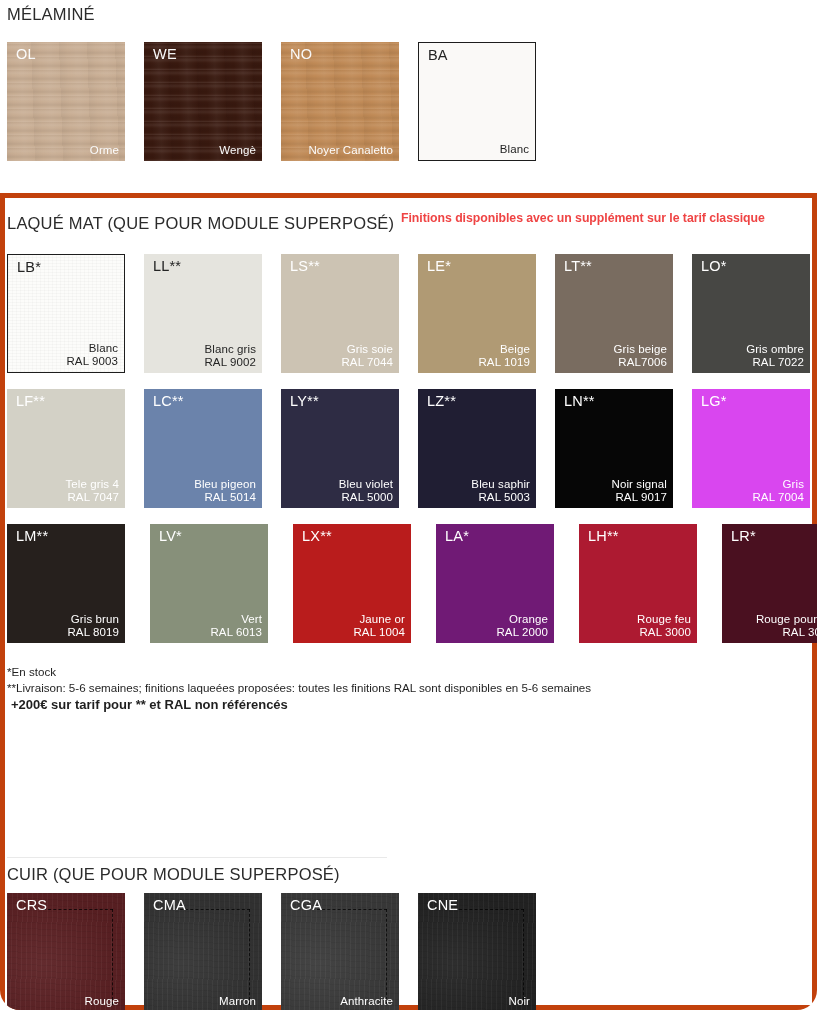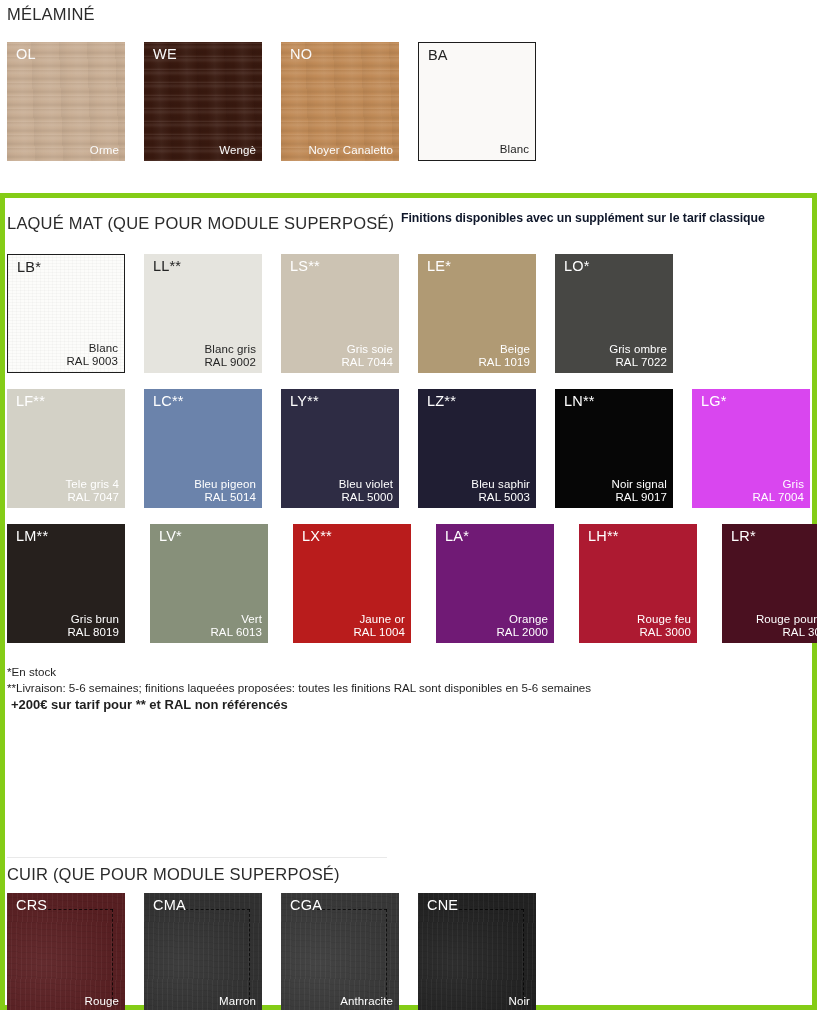--- a/index.html
+++ b/index.html
@@ -7,20 +7,21 @@
     margin: 0; padding: 0;
     background: #ffffff;
     font-family: "Liberation Sans", sans-serif;
   }
   .page {
     position: relative;
     width: 817px;
     height: 1010px;
     background: #ffffff;
     overflow: hidden;
+    border-radius: 20px;
   }
 
   
   .melamine-section {
     position: absolute;
     left: 0; top: 0;
     width: 817px;
     height: 193px;
   }
   .section-title {
@@ -125,32 +126,32 @@
     border-left: 1.6px dashed rgba(0,0,0,0.72);
     pointer-events: none;
   }
 
   
   .framed {
     position: absolute;
     left: 0; top: 193px;
     width: 817px;
     height: 817px;
-    border: 5px solid #84cc16;
+    border: 5px solid #c2410c;
     background: #ffffff;
   }
   .lacquer-title {
     position: absolute;
     left: 2px; top: 16px;
   }
   .supplement-note {
     position: absolute;
     left: 396px; top: 13px;
     width: 410px;
-    color: #0f172a;
+    color: #ef4444;
     font-size: 12.3px;
     line-height: 15px;
     font-weight: bold;
     letter-spacing: -.05px;
   }
   .supplement-note .sub {
     font-weight: bold;
     font-style: italic;
     display: block;
   }
@@ -256,20 +257,27 @@
             <div>RAL 7044</div>
           </div>
         </div>
         <div class="swatch lt-light" style="background: rgb(176, 154, 116);">
           <div class="code">LE*</div>
           <div class="caption">
             <div>Beige</div>
             <div>RAL 1019</div>
           </div>
         </div>
+        <div class="swatch lt-light" style="background: rgb(121, 108, 96);">
+          <div class="code">LT**</div>
+          <div class="caption">
+            <div>Gris beige</div>
+            <div>RAL7006</div>
+          </div>
+        </div>
         <div class="swatch lt-light" style="background: rgb(71, 71, 68);">
           <div class="code">LO*</div>
           <div class="caption">
             <div>Gris ombre</div>
             <div>RAL 7022</div>
           </div>
         </div>
       </div>
     <div class="swatch-row lacq-row-2" id="lacq-row-1">
         <div class="swatch lt-light" style="background: rgb(211, 209, 198);">

